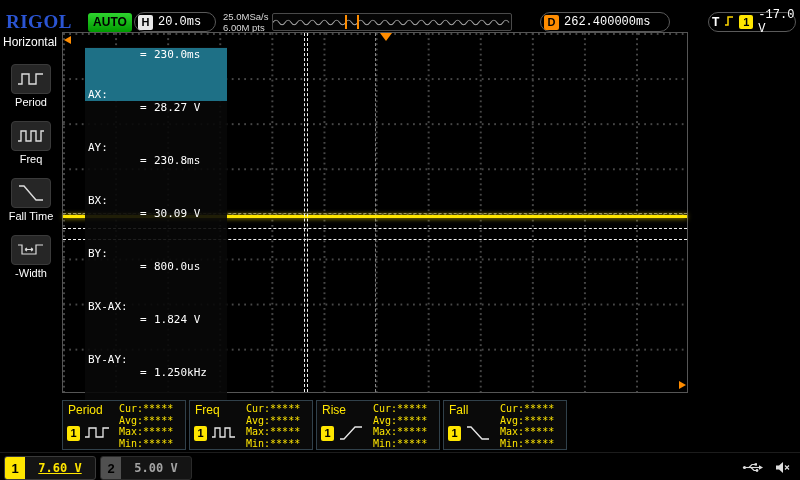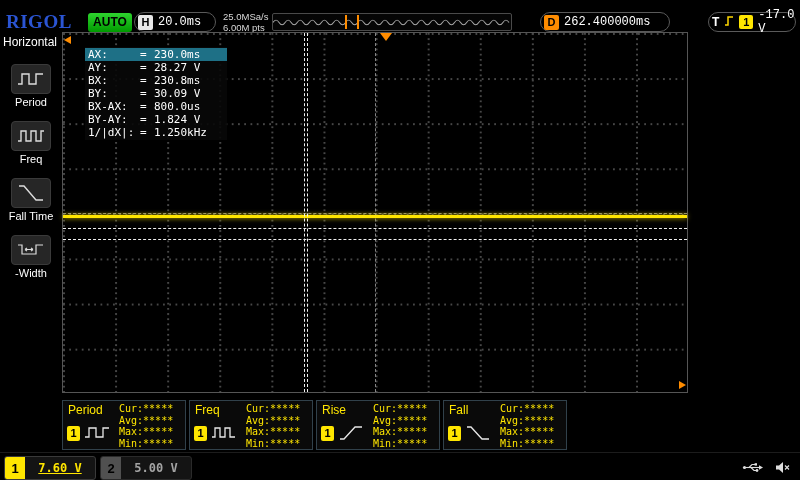--- a/index.html
+++ b/index.html
@@ -60,21 +60,21 @@
   .corner-tl{position:absolute;left:1px;top:3px;width:0;height:0;
         border-top:4px solid transparent;border-bottom:4px solid transparent;
         border-right:7px solid #ff8c00;}
   .corner-br{position:absolute;right:1px;bottom:3px;width:0;height:0;
         border-top:4px solid transparent;border-bottom:4px solid transparent;
         border-left:7px solid #ff8c00;}
   .cursor-box{position:absolute;left:22px;top:14px;width:142px;background:rgba(8,8,8,0.9);
         font-family:"DejaVu Sans Mono",monospace;font-size:11px;line-height:13px;padding:1px 0;}
   .cr-row{display:flex;padding:0 3px;}
   .cr-row.hl{background:#1e7086;}
-  .cr-label{width:52px;flex:0 0 auto;}
+  .cr-label{width:52px;flex:0 0 auto;margin-top:40px;}
   .cr-eq{width:14px;flex:0 0 auto;}
   .cr-val{flex:1;}
 
   
   .meas-strip{position:absolute;left:62px;top:400px;width:512px;height:52px;display:flex;gap:3px;}
   .panel{position:relative;width:124px;height:50px;background:#0a0a0a;border:1px solid #31414b;
         box-sizing:border-box;flex:0 0 auto;}
   .p-name{position:absolute;left:5px;top:2px;color:#ffe600;font-size:12px;}
   .p-badge{position:absolute;left:4px;top:25px;width:13px;height:15px;line-height:15px;
         background:#ffe600;color:#000;font-weight:bold;font-size:11px;text-align:center;border-radius:2px;}

